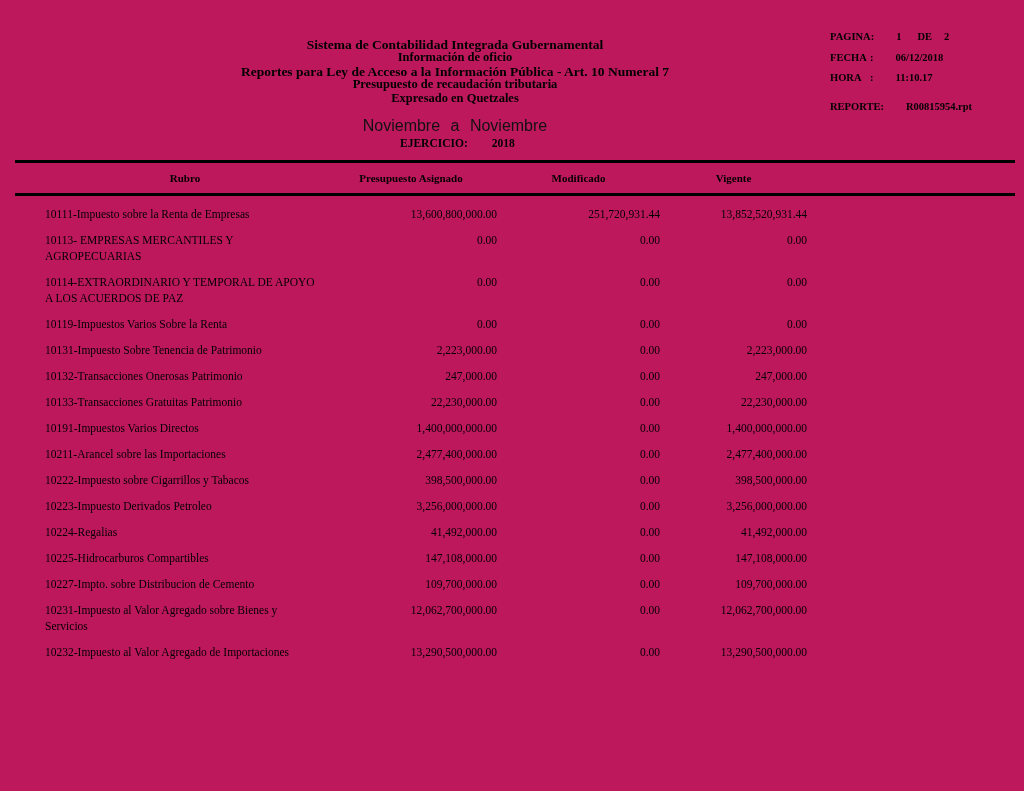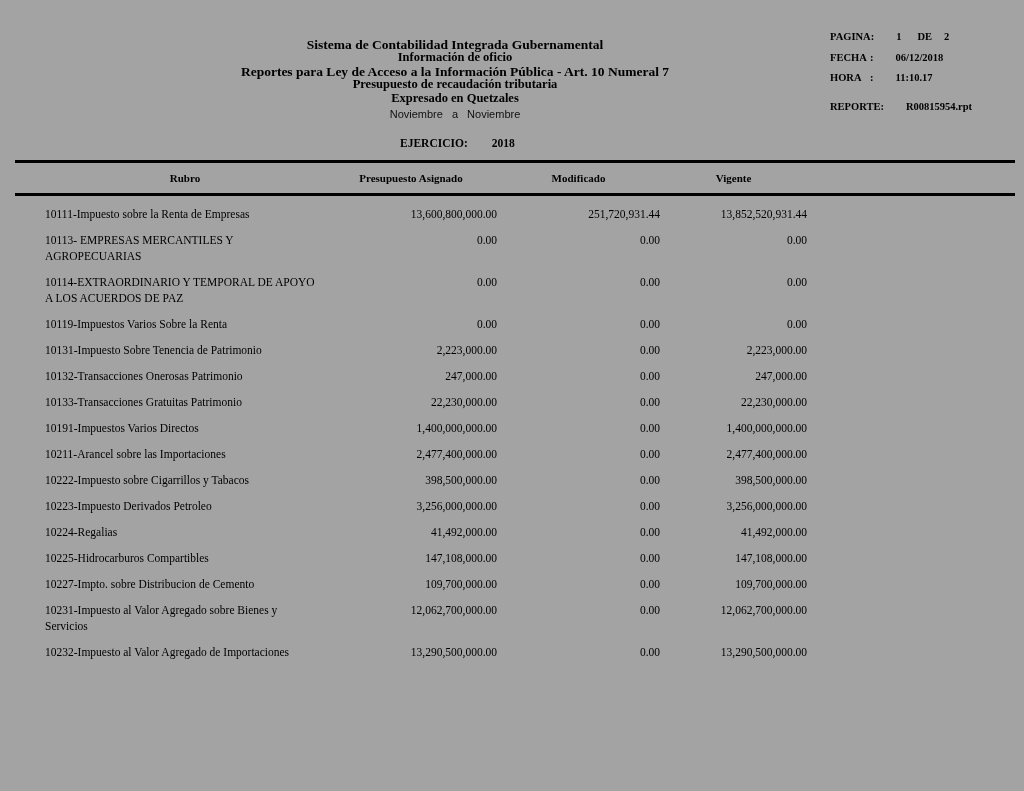--- a/index.html
+++ b/index.html
@@ -2,43 +2,43 @@
 <html><head>
 <meta charset="utf-8">
 <style>
   * { margin: 0; padding: 0; box-sizing: border-box; }
   html, body { background: #e8e8e8; }
   body { width: 1024px; }
   .page {
     position: relative;
     width: 1024px;
     height: 791px;
-    background: #a3a3a3;
+    background: #be185d;
     font-family: "Liberation Serif", serif;
     color: #000000;
     overflow: hidden;
   }
 
   
   .title-block {
     position: absolute;
     top: 38px;
     left: 130px;
     width: 650px;
     text-align: center;
   }
   .t-line { font-weight: bold; line-height: 13.4px; white-space: nowrap; }
   .t-lg { font-size: 13.5px; }
   .t-md { font-size: 12.5px; }
   .t-period {
     font-family: "Liberation Sans", sans-serif;
     font-weight: normal;
-    font-size: 11px;
+    font-size: 16px;
     line-height: 13px;
-    margin-top: 3px;
+    margin-top: 14px;
     word-spacing: 6px;
     color: #111;
   }
 
   
   .meta-block {
     position: absolute;
     top: 31px;
     left: 830px;
     font-size: 10.5px;

